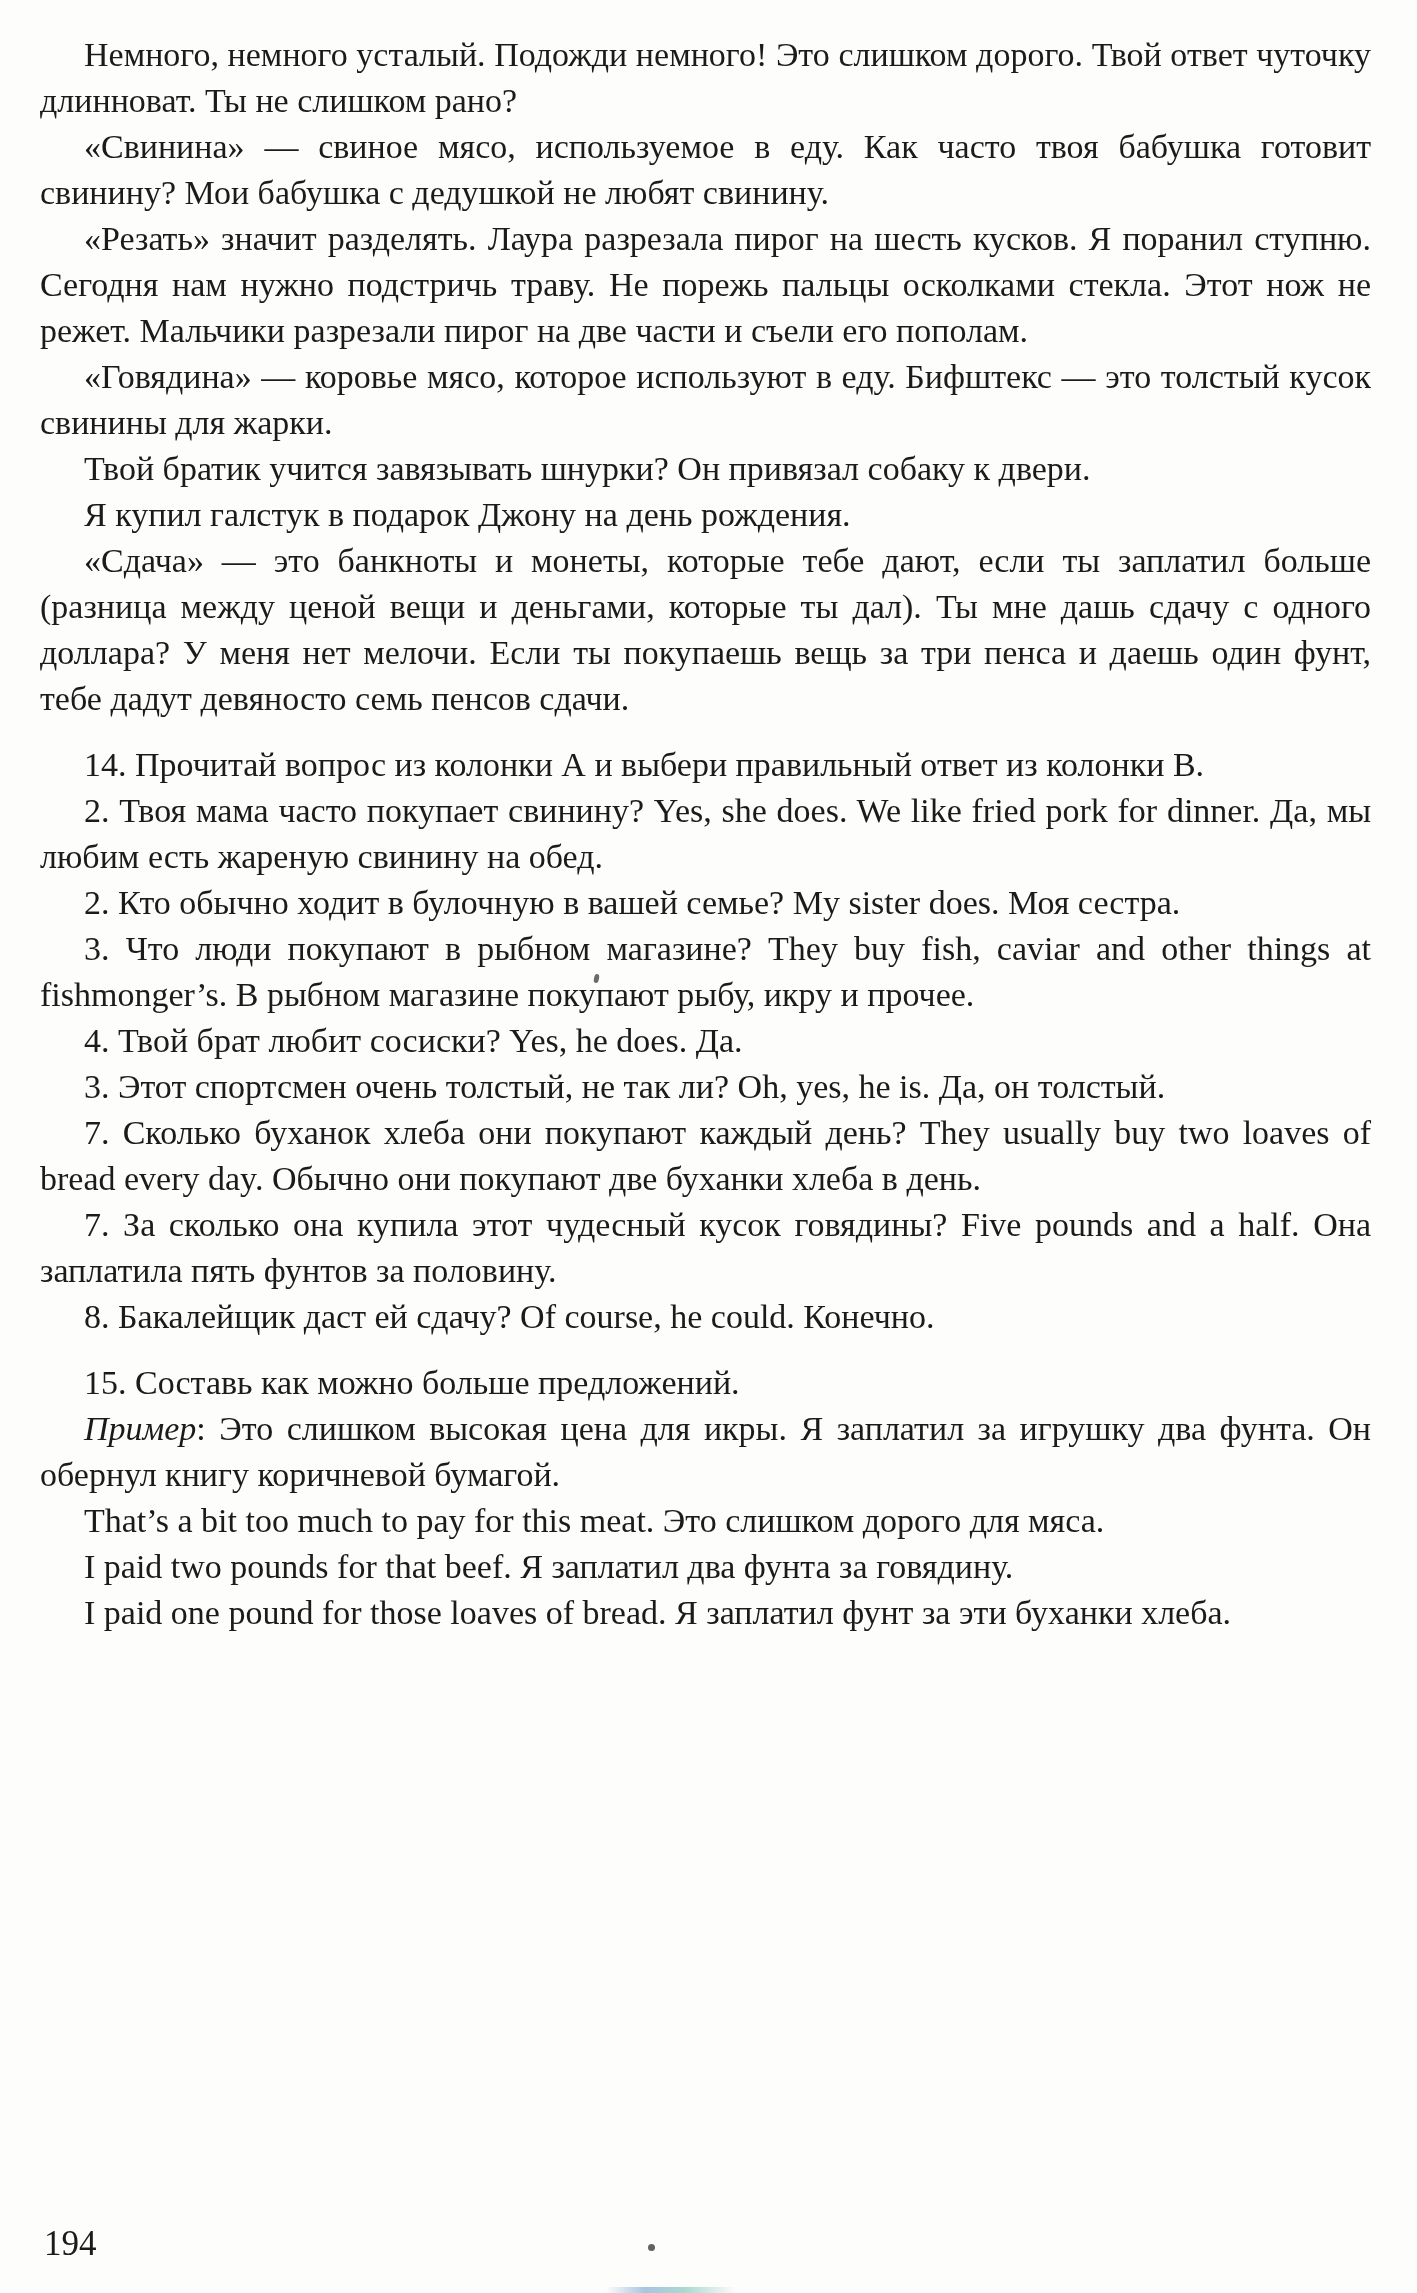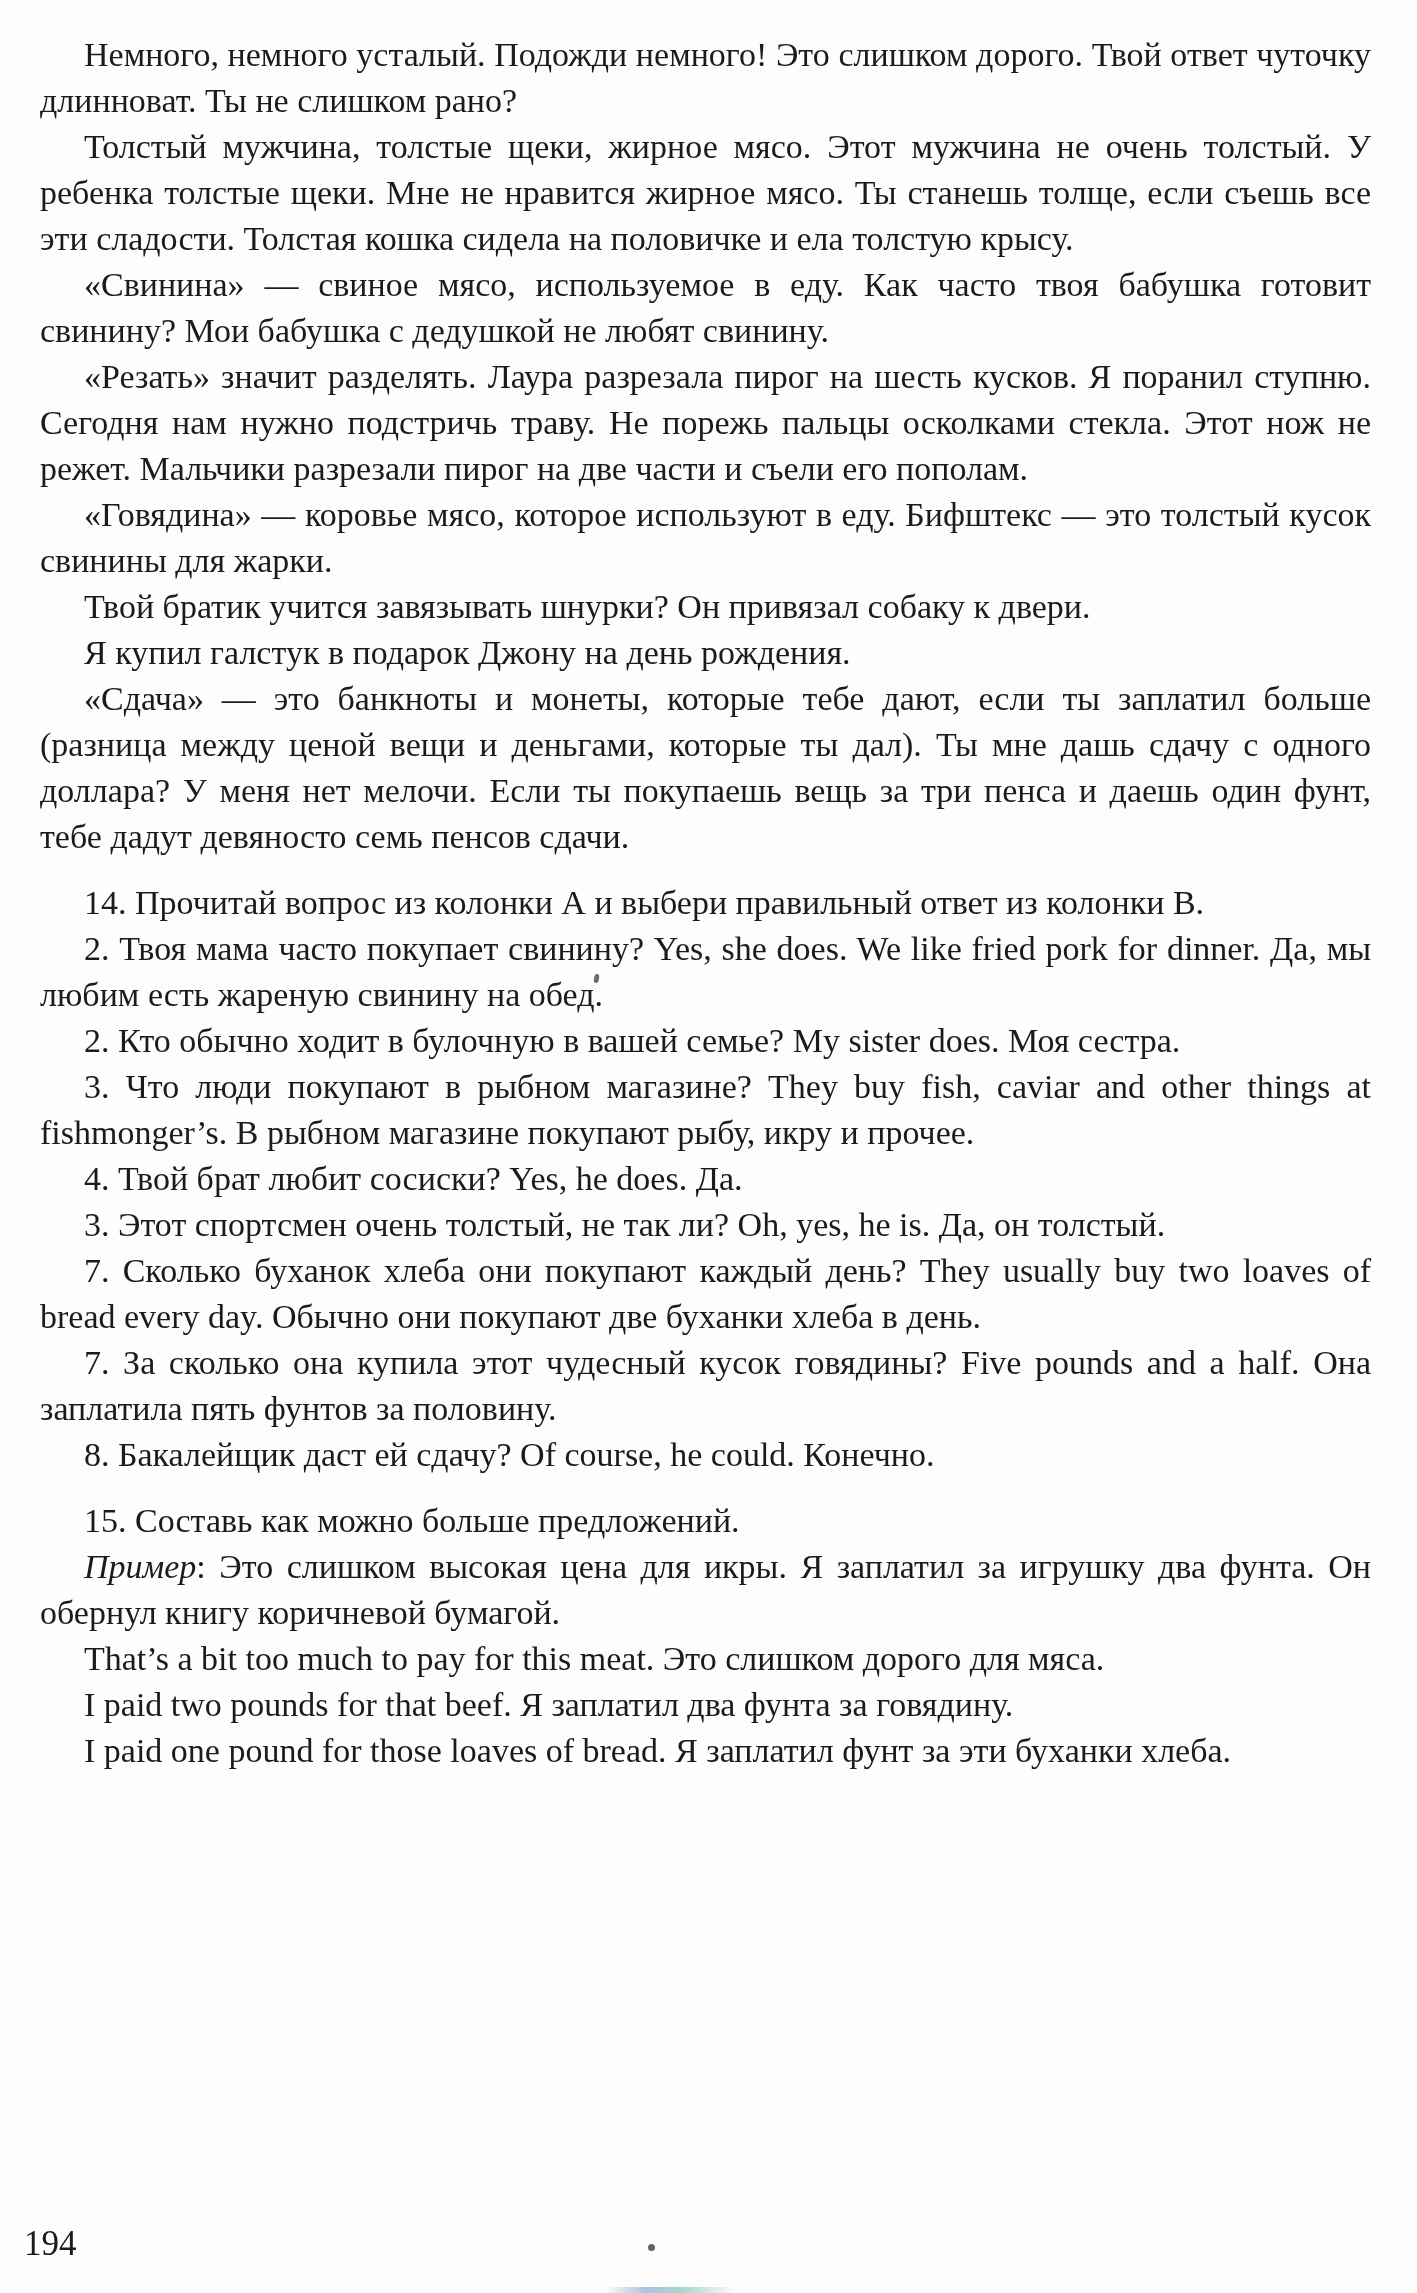--- a/index.html
+++ b/index.html
@@ -29,21 +29,21 @@
   }
   .heading {
     font-weight: normal;
     margin-top: 20px;
   }
   .example-label {
     font-style: italic;
   }
   .footer {
     position: absolute;
-    left: 24px;
+    left: 44px;
     bottom: 26px;
   }
   .pagenum {
     font-size: 35px;
     color: #1b1b1b;
   }
   .speck-a {
     position: absolute;
     left: 594px;
     top: 974px;
@@ -77,21 +77,20 @@
       rgba(100, 150, 205, 0) 100%);
     border-radius: 3px;
   }
 </style>
 </head>
 <body>
 
 <div class="page">
 
   <p class="para">Немного, немного усталый. Подожди немного! Это слишком дорого. Твой ответ чуточку длинноват. Ты не слишком рано?</p>
-  <p class="para">Толстый мужчина, толстые щеки, жирное мясо. Этот мужчина не очень толстый. У ребенка толстые щеки. Мне не нравится жирное мясо. Ты станешь толще, если съешь все эти сладости. Толстая кошка сидела на половичке и ела толстую крысу.</p>
   <p class="para">«Свинина» — свиное мясо, используемое в еду. Как часто твоя бабушка готовит свинину? Мои бабушка с дедушкой не любят свинину.</p>
   <p class="para">«Резать» значит разделять. Лаура разрезала пирог на шесть кусков. Я поранил ступню. Сегодня нам нужно подстричь траву. Не порежь пальцы осколками стекла. Этот нож не режет. Мальчики разрезали пирог на две части и съели его пополам.</p>
   <p class="para">«Говядина» — коровье мясо, которое используют в еду. Бифштекс — это толстый кусок свинины для жарки.</p>
   <p class="para">Твой братик учится завязывать шнурки? Он привязал собаку к двери.</p>
   <p class="para">Я купил галстук в подарок Джону на день рождения.</p>
   <p class="para">«Сдача» — это банкноты и монеты, которые тебе дают, если ты заплатил больше (разница между ценой вещи и деньгами, которые ты дал). Ты мне дашь сдачу с одного доллара? У меня нет мелочи. Если ты покупаешь вещь за три пенса и даешь один фунт, тебе дадут девяносто семь пенсов сдачи.</p>
 
   <p class="para heading">14. Прочитай вопрос из колонки А и выбери правильный ответ из колонки В.</p>
 
   <p class="para">2. Твоя мама часто покупает свинину? Yes, she does. We like fried pork for dinner. Да, мы любим есть жареную свинину на обед.</p>

